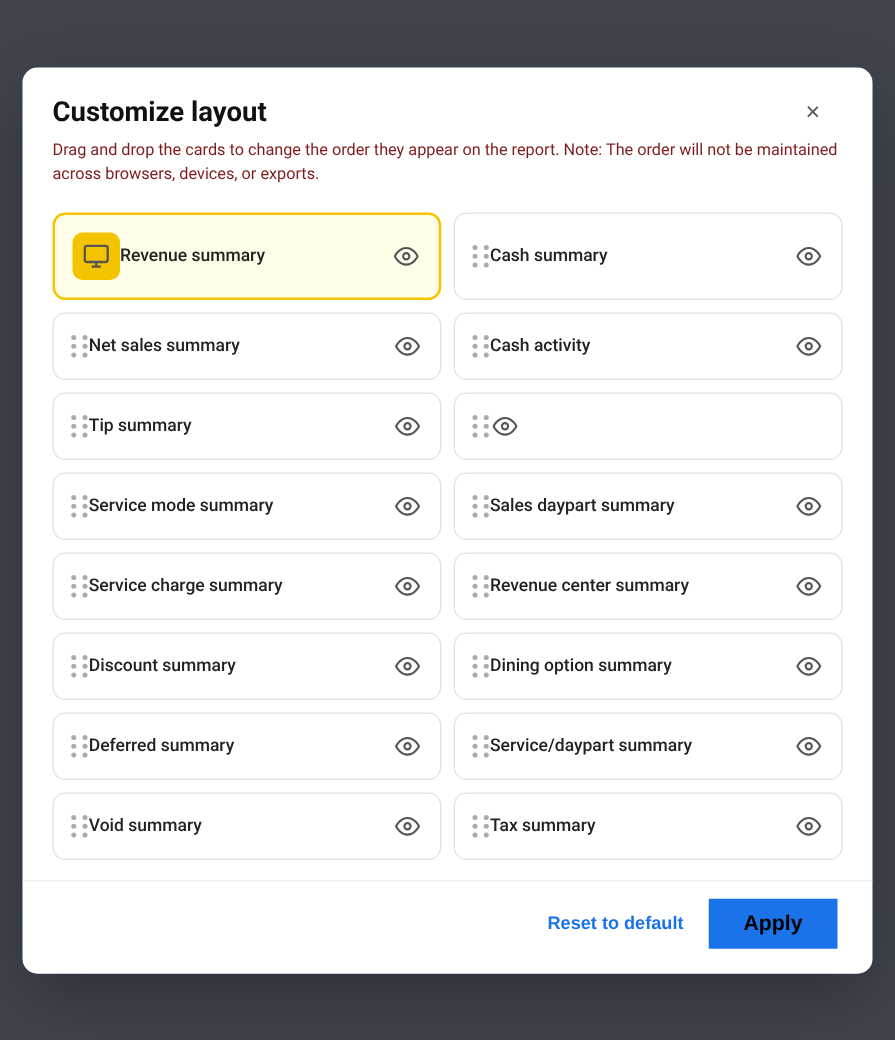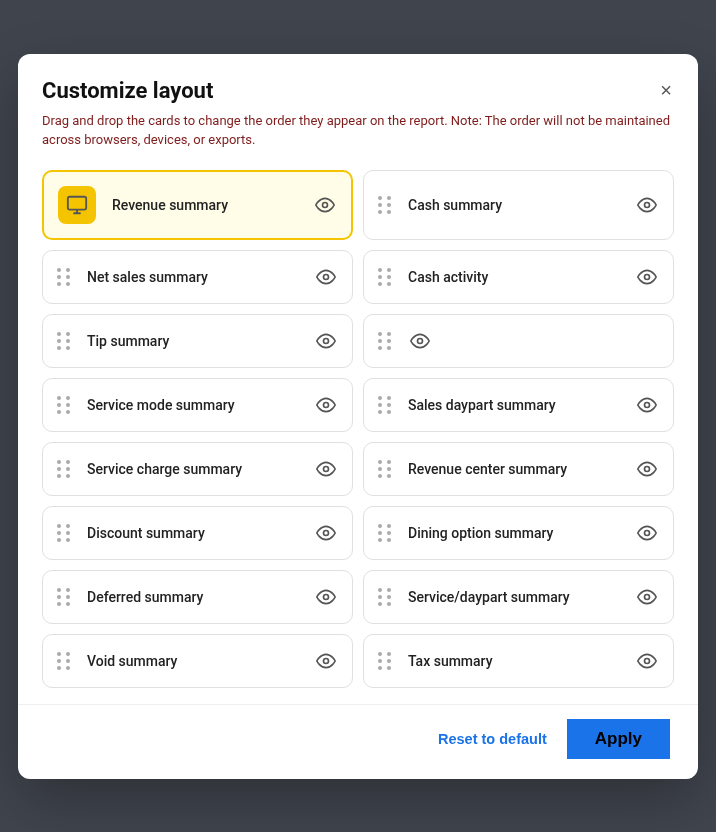--- a/index.html
+++ b/index.html
@@ -24,21 +24,21 @@
       background: #fff;
       border-radius: 12px;
       width: 680px;
       max-height: 810px;
       box-shadow: 0 20px 60px rgba(0,0,0,0.3);
       display: flex;
       flex-direction: column;
       overflow: hidden;
     }
     .modal-header {
-      padding: 24px 24px 0 24px;
+      padding: 24px 40px 0 24px;
       display: flex;
       align-items: flex-start;
       justify-content: space-between;
     }
     .modal-title {
       font-size: 22px;
       font-weight: 700;
       color: #111;
     }
     .close-btn {
@@ -65,21 +65,21 @@
       display: grid;
       grid-template-columns: 1fr 1fr;
       gap: 10px;
     }
     .card {
       border: 1.5px solid #e0e0e0;
       border-radius: 10px;
       padding: 14px 14px;
       display: flex;
       align-items: center;
-      gap: 16px;
+      gap: 0;
       cursor: grab;
       background: #fff;
       position: relative;
     }
     .card.highlighted {
       border: 2px solid #f5c400;
       background: #fffde7;
     }
     .card-label {
       flex: 1;

